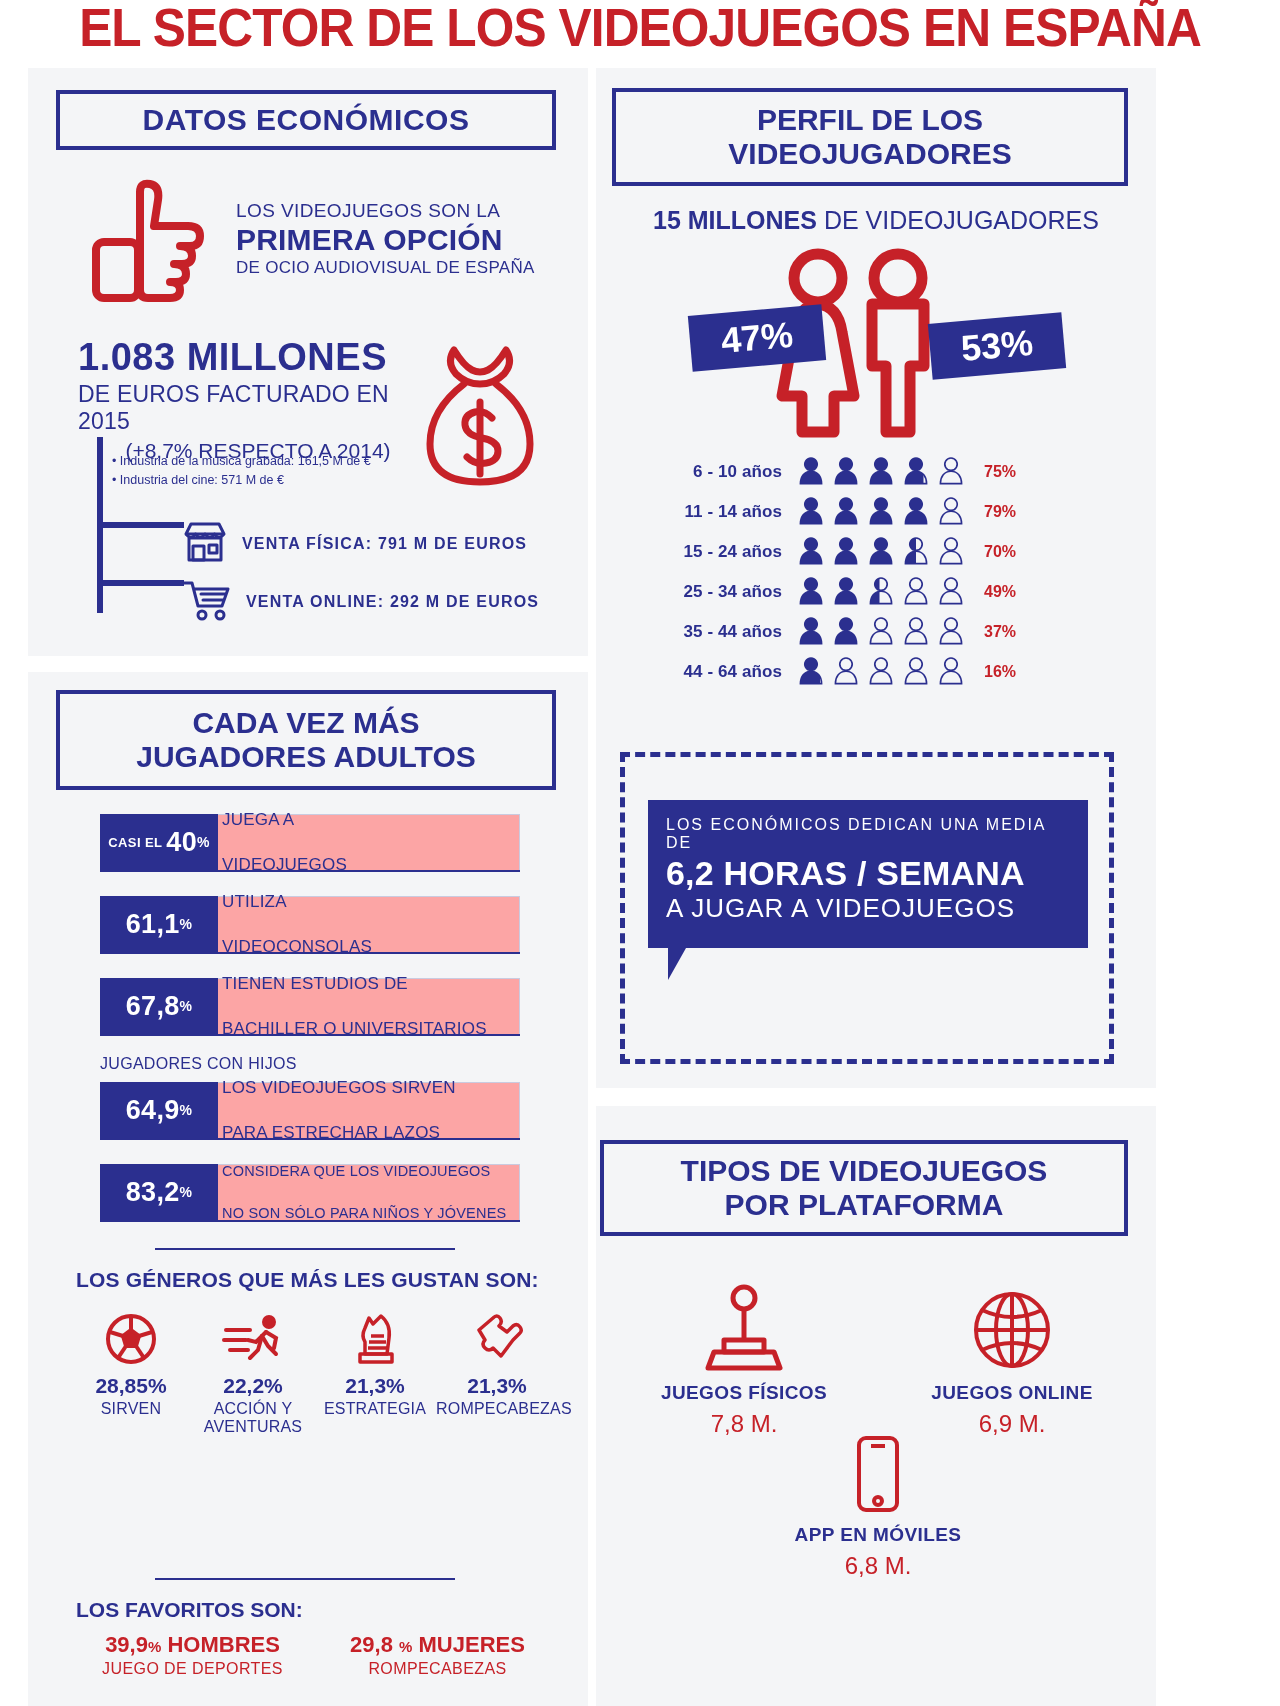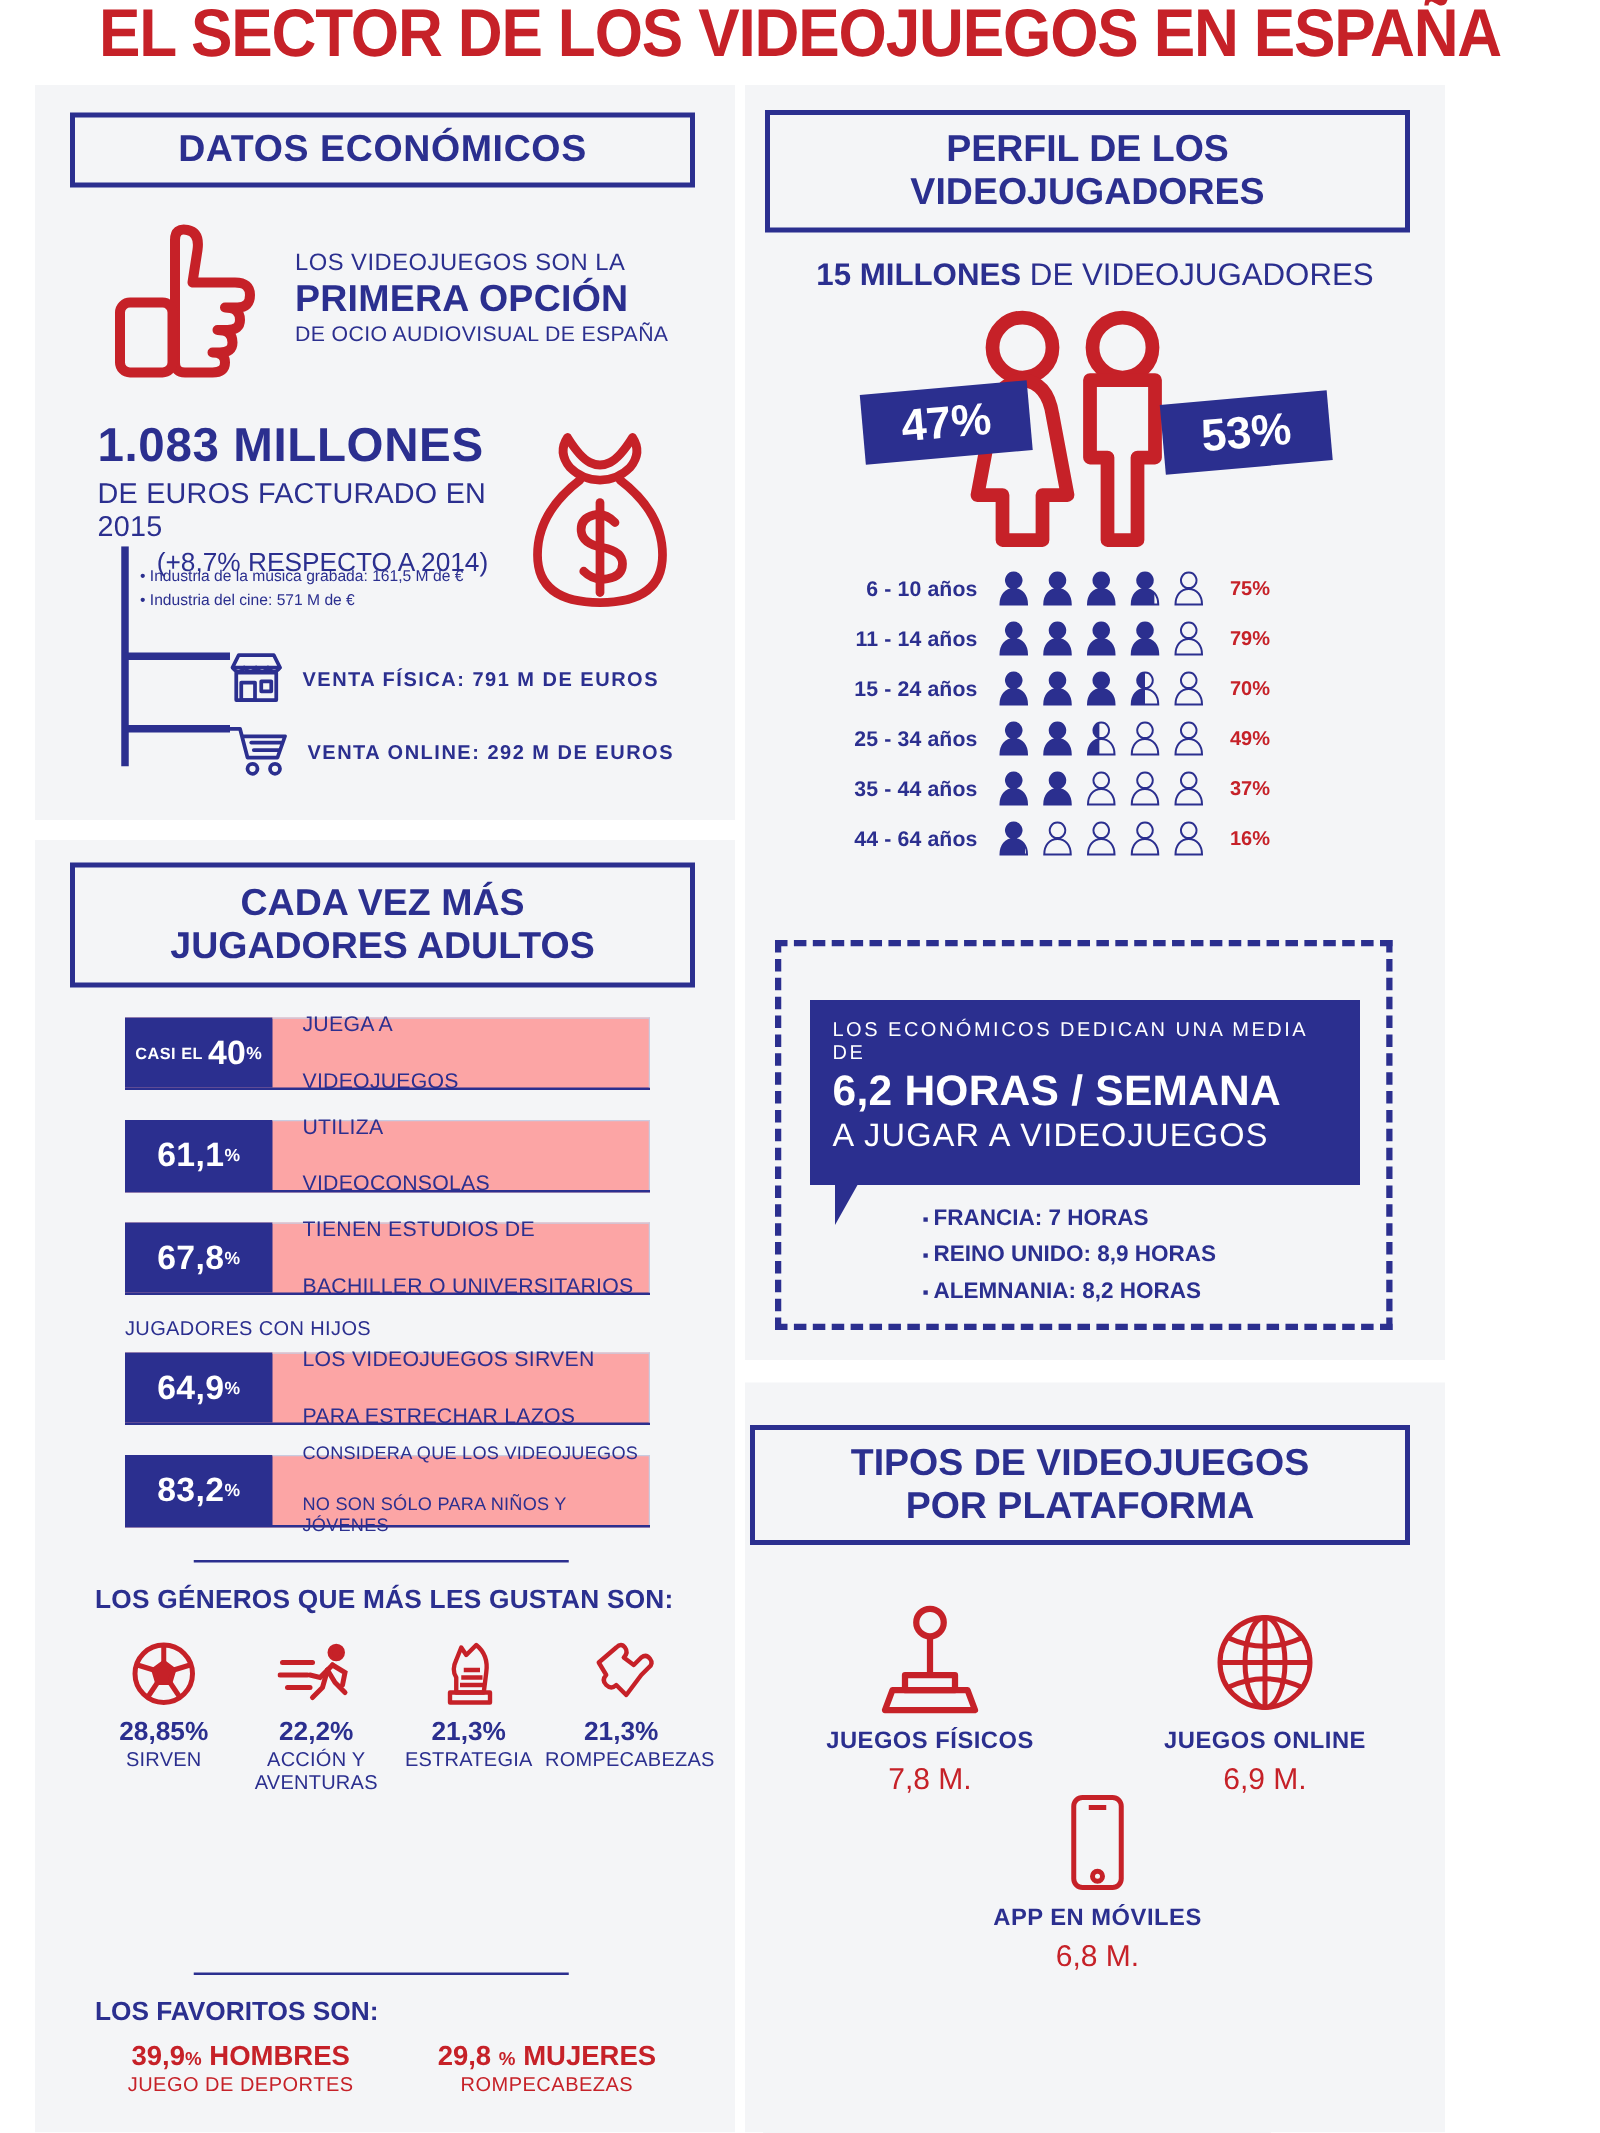--- a/index.html
+++ b/index.html
@@ -81,21 +81,21 @@
   .stat-row .pct {
     width: 118px; background: #2b2f8f; color: #fff;
     display: flex; align-items: center; justify-content: center;
     font-weight: bold; letter-spacing: 0.3px;
   }
   .stat-row .pct .big { font-size: 27px; }
   .stat-row .pct .sm  { font-size: 14px; }
   .stat-row .pct .pre { font-size: 13px; margin-right: 4px; letter-spacing: 0.4px;}
   .stat-row .lbl {
     flex: 1; display: flex; flex-direction: column; justify-content: center;
-    padding-left: 24px; font-size: 17px; color: #2b2f8f; line-height: 1.18;
+    padding-left: 4px; font-size: 17px; color: #2b2f8f; line-height: 1.18;
     letter-spacing: 0.2px;
     border-top: 1px solid #c9cbe0; border-right: 1px solid #c9cbe0; gap: 24px;
   }
   .stat-row.small .lbl { font-size: 14.5px; }
   #stat-0 { top: 814px; }
   #stat-1 { top: 896px; }
   #stat-2 { top: 978px; }
   #stat-3 { top: 1082px; }
   #stat-4 { top: 1164px; }
   .sub-label { position: absolute; left: 100px; top: 1055px; font-size: 16px; font-weight: 500; letter-spacing: 0.3px; color:#2b2f8f;}
@@ -680,25 +680,20 @@
       </div>
     </div>
 
   <div class="dashed-box"></div>
   <div class="bubble">
     <div class="b1">LOS ECONÓMICOS DEDICAN UNA MEDIA DE</div>
     <div class="b2">6,2 HORAS / SEMANA</div>
     <div class="b3">A JUGAR A VIDEOJUEGOS</div>
   </div>
   <div class="bubble-tail"></div>
-  <div class="country-list">
-    <div>FRANCIA: 7 HORAS</div>
-    <div>REINO UNIDO: 8,9 HORAS</div>
-    <div>ALEMNANIA: 8,2 HORAS</div>
-  </div>
 
   <div class="panel panel-tipos"></div>
 
   <div class="heading-box" id="heading-tipos">
     <div>
       <span class="ht">TIPOS DE VIDEOJUEGOS</span>
       <span class="ht">POR PLATAFORMA</span>
     </div>
   </div>
 

